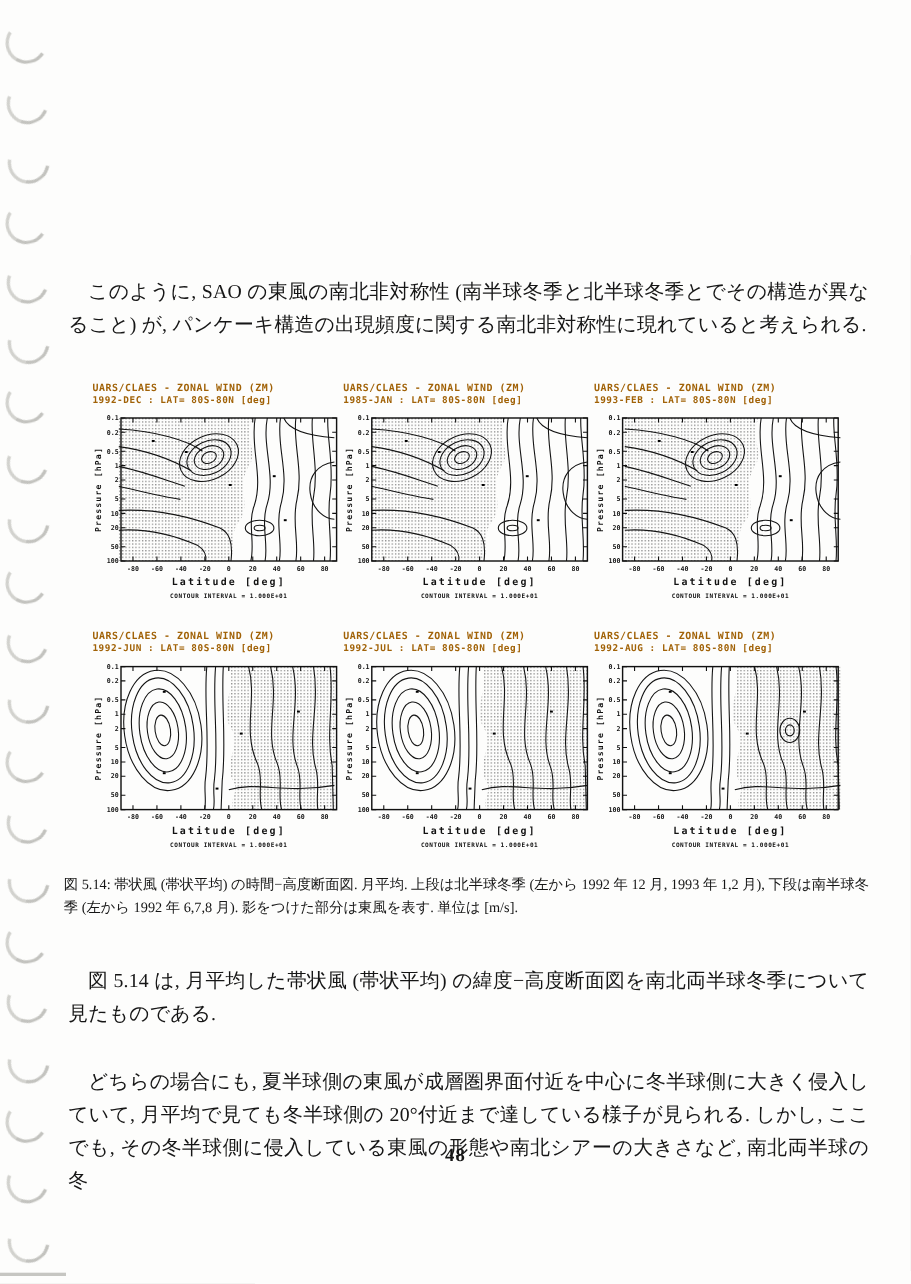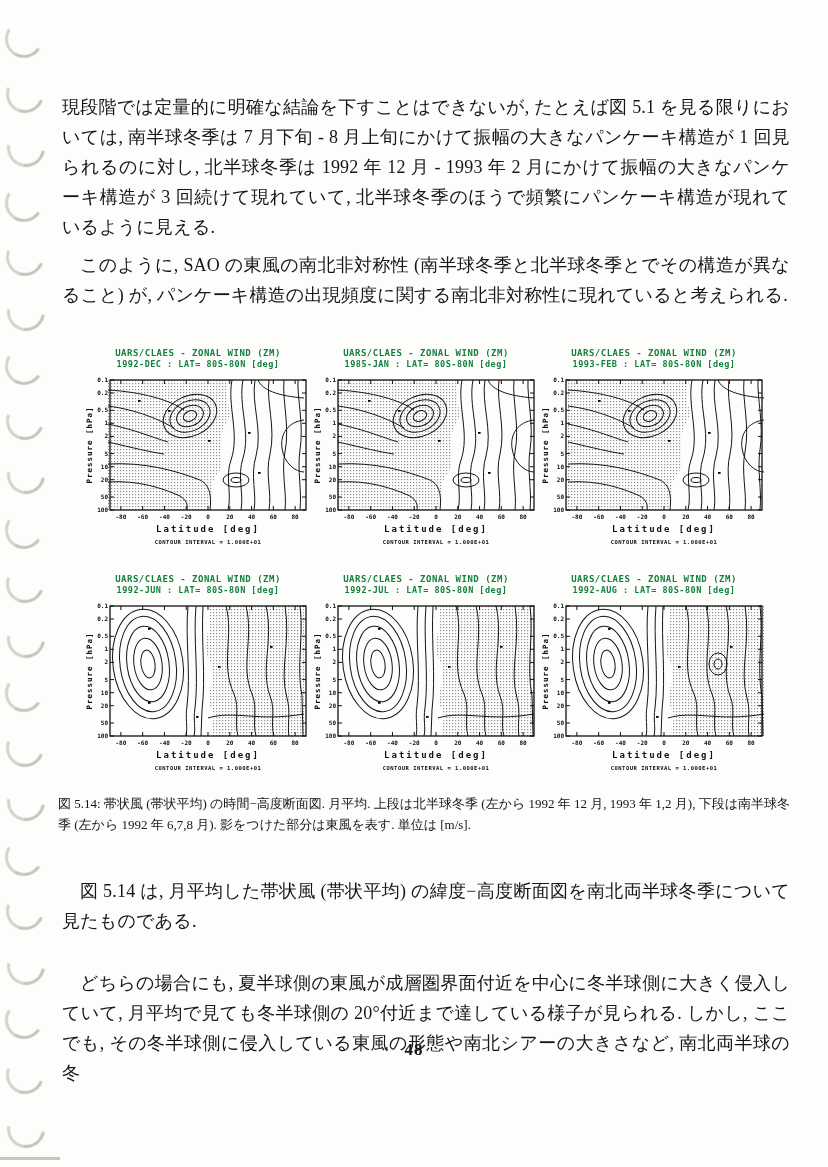--- a/index.html
+++ b/index.html
@@ -35,22 +35,22 @@
     position:absolute; left:0; right:0; top:1040px; text-align:center;
     font-size:17px; font-weight:bold; letter-spacing:1px;
   }
   
   .figure{
     position:absolute; left:84px; top:348px;
     display:grid; grid-template-columns:repeat(3,228px); row-gap:28px;
   }
   .plot-cell{width:228px;}
   .plot-title{
-    text-align:center; font-family:"DejaVu Sans Mono","Liberation Mono",monospace;
-    font-weight:bold; color:#15803d;
+    text-align:left; font-family:"DejaVu Sans Mono","Liberation Mono",monospace;
+    font-weight:bold; color:#a16207;
   }
   .pt1{font-size:9px; letter-spacing:.5px; line-height:11px;}
   .pt2{font-size:8.5px; letter-spacing:.5px; line-height:11px; margin-bottom:2px;}
   .plot-svg{display:block;}
   .plot-svg text{
     font-family:"DejaVu Sans Mono","Liberation Mono",monospace;
     font-weight:bold; fill:#111;
   }
 </style>
 </head>
@@ -84,21 +84,20 @@
       <div class="hole" style="top: 783px; left: 7px; transform: rotate(-36deg);"></div>
       <div class="hole" style="top: 837.5px; left: 5px; transform: rotate(-12deg);"></div>
       <div class="hole" style="top: 892px; left: 6px; transform: rotate(-24deg);"></div>
       <div class="hole" style="top: 946.5px; left: 7px; transform: rotate(-36deg);"></div>
       <div class="hole" style="top: 1001px; left: 5px; transform: rotate(-12deg);"></div>
       <div class="hole" style="top: 1055.5px; left: 6px; transform: rotate(-24deg);"></div>
       <div class="hole" style="top: 1110px; left: 7px; transform: rotate(-36deg);"></div>
     </div>
   <div class="edge-line"></div>
 
-  <div class="para" style="top:92px;">現段階では定量的に明確な結論を下すことはできないが, たとえば図 5.1 を見る限りにおいては, 南半球冬季は 7 月下旬 - 8 月上旬にかけて振幅の大きなパンケーキ構造が 1 回見られるのに対し, 北半球冬季は 1992 年 12 月 - 1993 年 2 月にかけて振幅の大きなパンケーキ構造が 3 回続けて現れていて, 北半球冬季のほうで頻繁にパンケーキ構造が現れているように見える.</div>
   <div class="para indent" style="top:250px;">このように, SAO の東風の南北非対称性 (南半球冬季と北半球冬季とでその構造が異なること) が, パンケーキ構造の出現頻度に関する南北非対称性に現れていると考えられる.</div>
 
   <div class="figure" id="figure">
   <div class="plot-cell">
     <div class="plot-title">
       <div class="pt1">UARS/CLAES  -  ZONAL WIND (ZM)</div>
       <div class="pt2">1992-DEC : LAT= 80S-80N [deg]</div>
     </div>
     <svg class="plot-svg" viewBox="0 0 228 174" width="228" height="174">
           <g transform="translate(24,8)">

